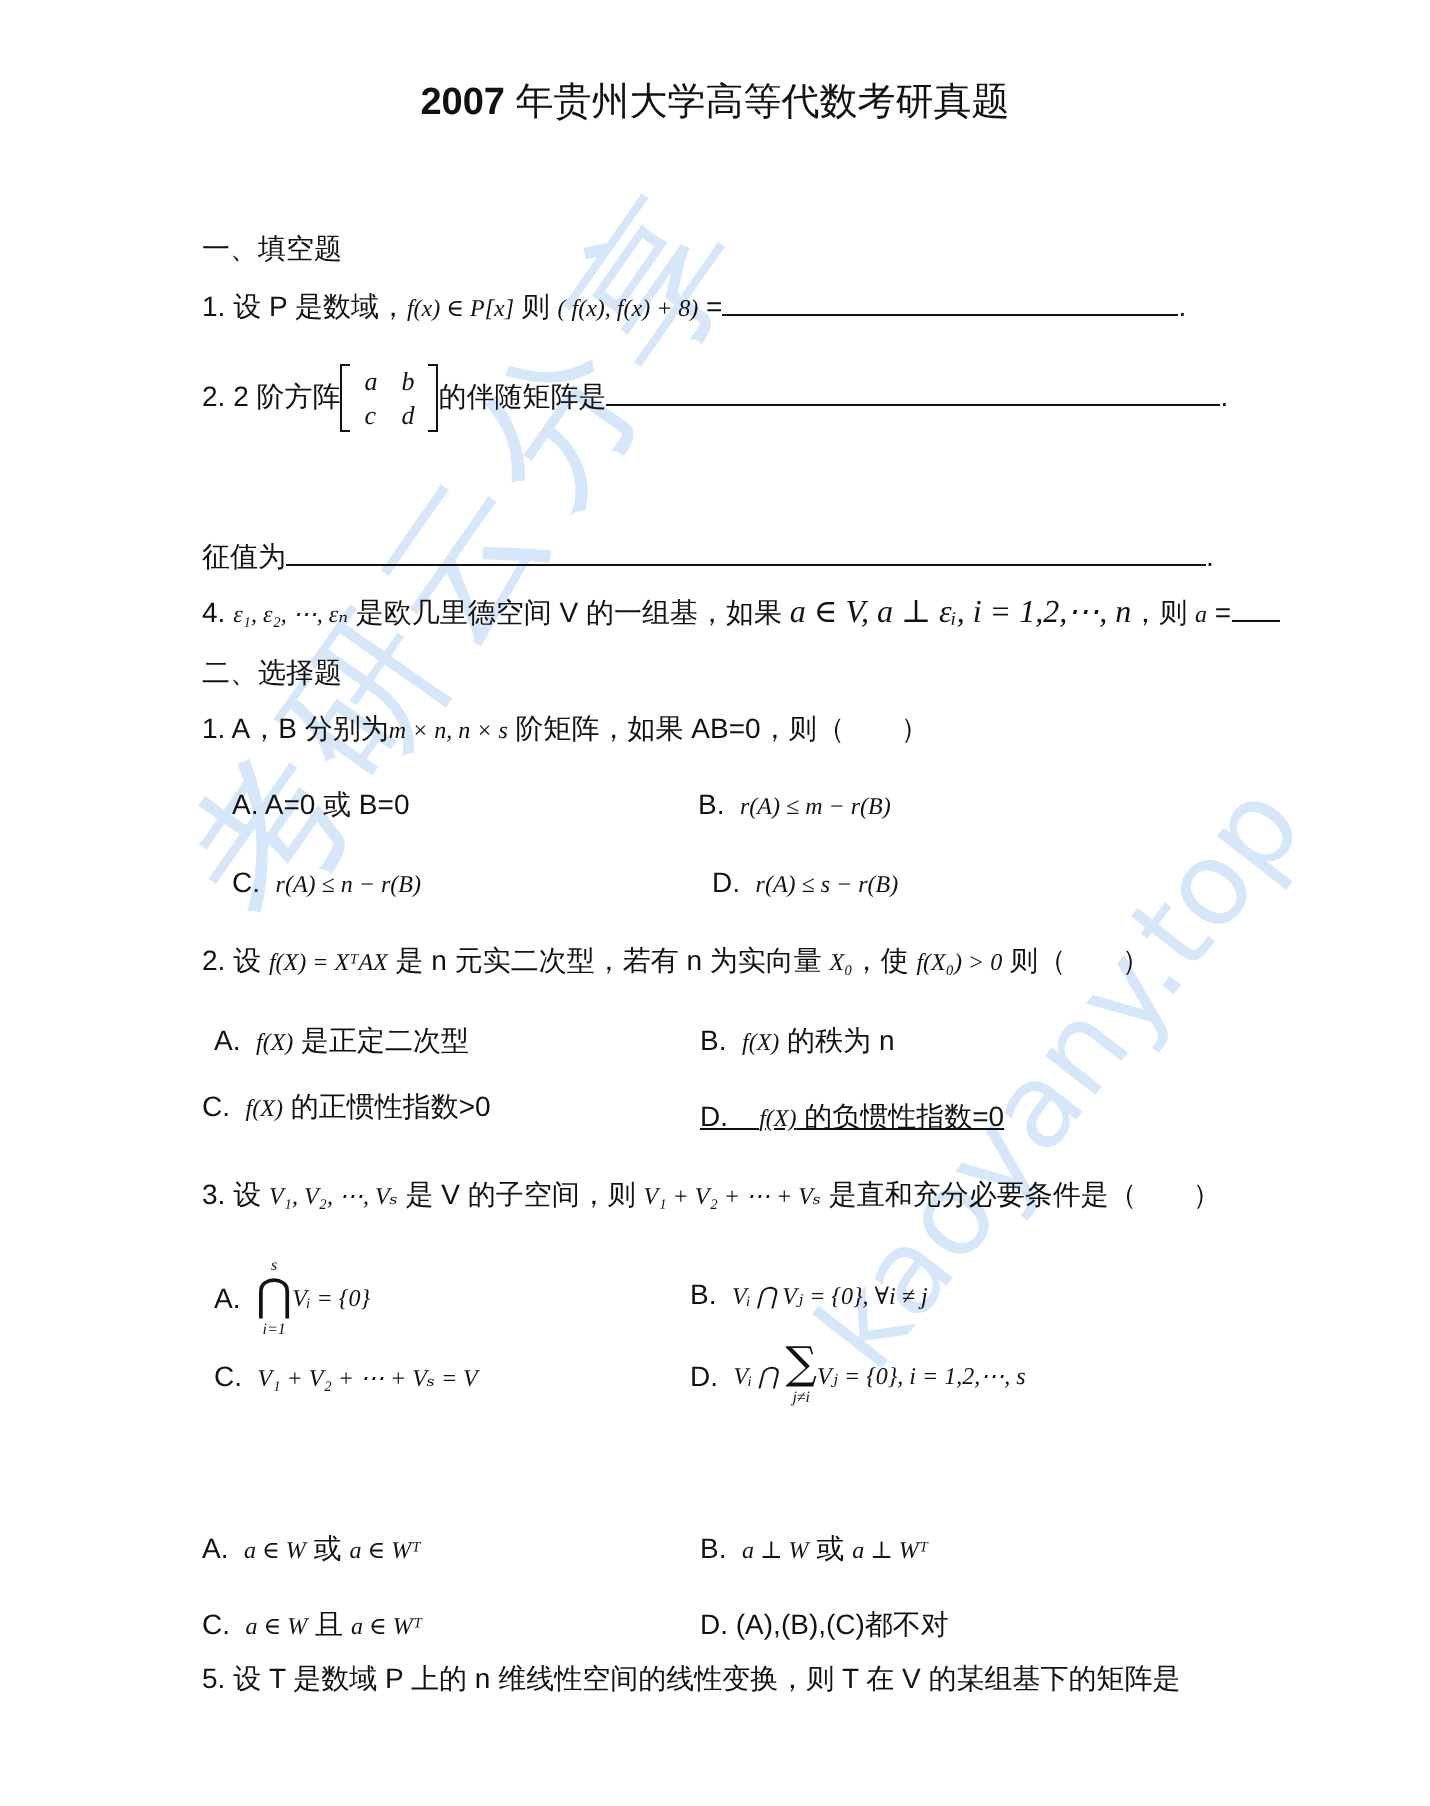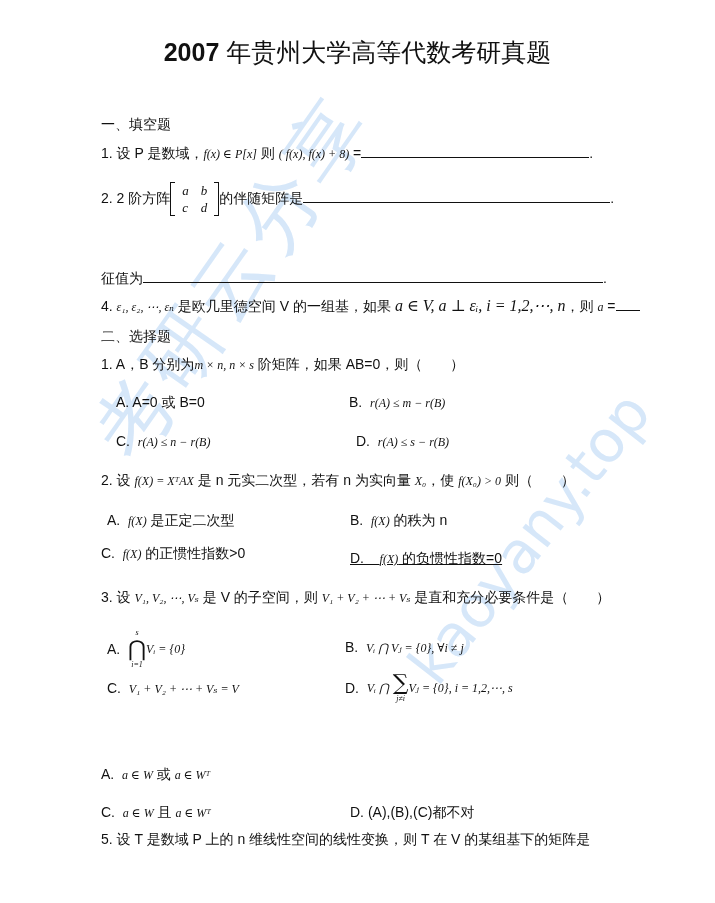--- a/index.html
+++ b/index.html
@@ -2,21 +2,21 @@
 <html><head>
 <meta charset="utf-8">
 <style>
   html, body { margin: 0; padding: 0; background: #ffffff; }
   body { width: 715px; height: 903px; position: relative; overflow: hidden;
          font-family: "Liberation Sans", "DejaVu Sans", sans-serif; color: #111; }
   .page { position: absolute; left: 0; top: 0; width: 715px; height: 903px; }
   .line { position: absolute; left: 101px; white-space: nowrap; font-size: 14px; line-height: 20px; }
   .m { font-family: "Liberation Serif", "DejaVu Serif", serif; font-style: italic; font-size: 12px; }
   .title { position: absolute; top: 40px; left: 0; width: 715px; text-align: center;
-           font-size: 25px; line-height: 24px; }
+           font-size: 19px; line-height: 24px; }
   .title b { font-weight: bold; }
   .blank { display: inline-block; border-bottom: 1px solid #111; height: 14px; vertical-align: baseline; }
   .opt { position: absolute; white-space: nowrap; font-size: 14px; line-height: 20px; }
   .matrix { display: inline-block; vertical-align: middle; position: relative; padding: 0 6px;
             font-family: "Liberation Serif", serif; font-style: italic; font-size: 13px; line-height: 17px; }
   .matrix:before, .matrix:after { content: ""; position: absolute; top: 0; bottom: 0; width: 4px;
             border-top: 1px solid #111; border-bottom: 1px solid #111; }
   .matrix:before { left: 0; border-left: 1px solid #111; }
   .matrix:after { right: 0; border-right: 1px solid #111; }
   .matrix td { padding: 0 6px; }
@@ -115,20 +115,23 @@
     <span>C.</span>&nbsp;&nbsp;<span class="m">V₁ + V₂ + ⋯ + Vₛ = V</span>
   </div>
   <div class="opt" style="left:345px; top:672px;">
     <span style="vertical-align:middle;">D.</span>&nbsp;&nbsp;<span class="m" style="vertical-align:middle;">Vᵢ ⋂</span>
     <span class="bigop"><span class="sym">∑</span><span class="lim">j≠i</span></span><span class="m" style="vertical-align:middle;">Vⱼ = {0}, i = 1,2,⋯, s</span>
   </div>
 
   <div class="opt" style="left:101px; top:764px;">
     <span>A.</span>&nbsp;&nbsp;<span class="m">a ∈ W</span><span> 或 </span><span class="m">a ∈ Wᵀ</span>
   </div>
+  <div class="opt" style="left:350px; top:764px;">
+    <span>B.</span>&nbsp;&nbsp;<span class="m">a ⊥ W</span><span> 或 </span><span class="m">a ⊥ Wᵀ</span>
+  </div>
   <div class="opt" style="left:101px; top:802px;">
     <span>C.</span>&nbsp;&nbsp;<span class="m">a ∈ W</span><span> 且 </span><span class="m">a ∈ Wᵀ</span>
   </div>
   <div class="opt" style="left:350px; top:802px;">
     <span>D.</span><span> (A),(B),(C)都不对</span>
   </div>
 
   <div class="line" style="top:829px;">
     <span>5.</span><span> 设 T 是数域 P 上的 n 维线性空间的线性变换，则 T 在 V 的某组基下的矩阵是</span>
   </div>

